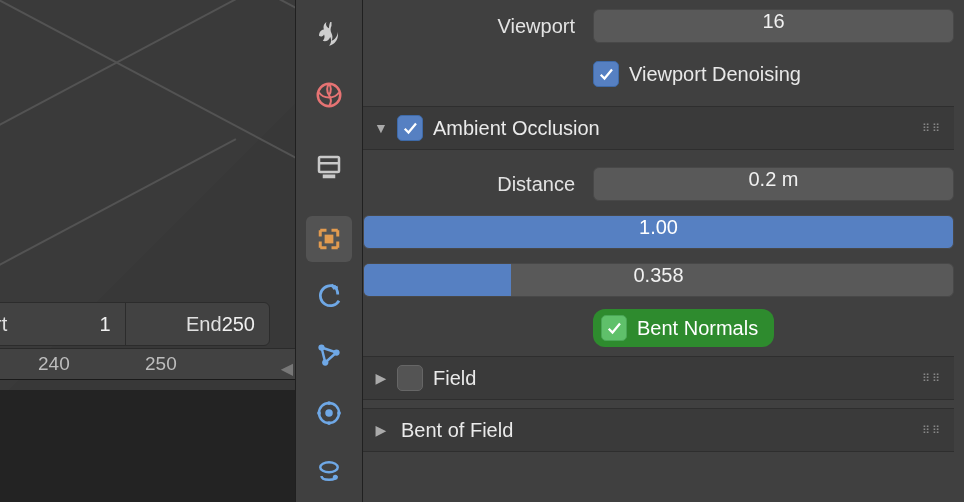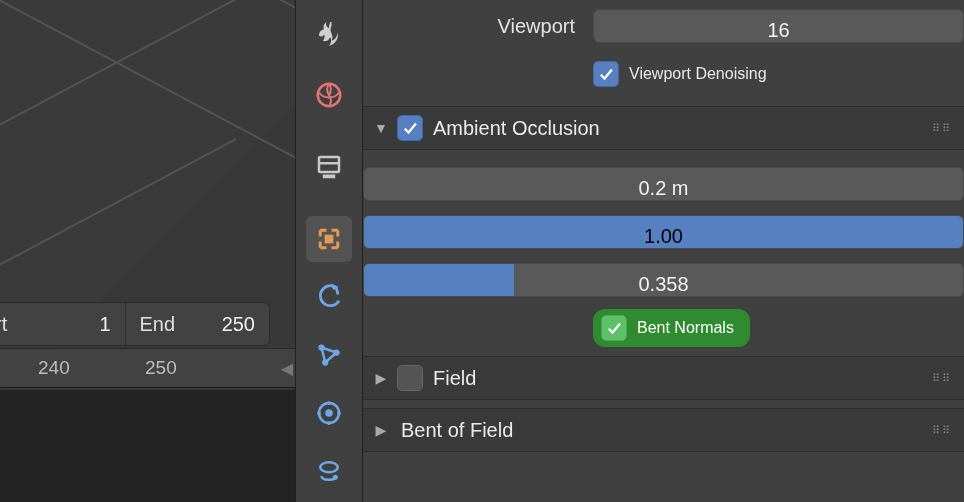--- a/index.html
+++ b/index.html
@@ -22,26 +22,26 @@
 
   .timeline-box {
     position: absolute; left: -20px; top: 302px; width: 290px; height: 44px;
     background: #424242; border: 1px solid #2c2c2c; border-radius: 6px;
     display: flex; align-items: center;
   }
   .timeline-field {
     flex: 1; height: 100%; display: flex; align-items: center; justify-content: space-between;
     padding: 0 14px; color: #e6e6e6; font-size: 20px;
   }
-  .timeline-field + .timeline-field { border-left: 1px solid #2c2c2c; }
+  .timeline-field + .timeline-field { border-left: 1px solid #2c2c2c; justify-content: flex-end; }
   .tl-label { color: #e0e0e0; }
   .tl-value { color: #f0f0f0; }
 
   .ruler {
-    position: absolute; left: 0; top: 348px; width: 295px; height: 40px;
+    position: absolute; left: 0; top: 348px; width: 295px; height: 32px;
     background: #424242; border-top: 1px solid #2a2a2a; border-bottom: 1px solid #1a1a1a;
     display: flex; align-items: center;
   }
   .ruler span { position: absolute; color: #bdbdbd; font-size: 19px; }
   .ruler .t240 { left: 38px; }
   .ruler .t250 { left: 145px; }
 
   .dark-below { position: absolute; left: 0; top: 390px; width: 295px; height: 120px; background: #232323; }
 
   
@@ -56,50 +56,50 @@
   .tab-icon {
     width: 46px; height: 46px; margin: 6px 0; border-radius: 6px;
     display: flex; align-items: center; justify-content: center;
     color: #c9c9c9;
   }
   .tab-icon.active { background: #535353; }
   .tab-icon svg { width: 30px; height: 30px; }
   .tab-gap { height: 14px; }
 
   
-  .props { flex: 1; height: 502px; background: #404040; position: relative; }
+  .props { flex: 1; height: 502px; background: #404040; position: relative; padding-right: 10px; }
 
   .row { display: flex; align-items: center; height: 40px; margin-bottom: 8px; }
   .row-label {
     width: 230px; text-align: right; padding-right: 18px; color: #e3e3e3; font-size: 20px;
   }
   .row-control { flex: 1; display: flex; align-items:center; }
 
   .num-field {
     flex: 1; height: 34px; background: #595959; border: 1px solid #484848; border-radius: 6px;
-    display: flex; align-items: flex-end; justify-content: center; color: #f1f1f1; font-size: 20px;
+    display: flex; align-items: flex-start; justify-content: center; color: #f1f1f1; font-size: 20px;
     position: relative; overflow: hidden;
   }
-  .num-field.full-blue { background: #5680c2; color:#000000; }
+  .num-field.full-blue { background: #5680c2; color:#ffffff; }
   .num-field.partial::before {
     content: ""; position: absolute; left: 0; top: 0; bottom: 0;
     width: var(--fill, 25%); background: #5680c2;
   }
   .num-field .val { position: relative; z-index: 1; }
 
   .checkbox {
     width: 26px; height: 26px; border-radius: 5px; background: #5680c2;
     display: inline-flex; align-items: center; justify-content: center; margin-right: 10px;
     border: 1px solid #3e6aa8;
     flex-shrink: 0;
   }
   .checkbox svg { width: 18px; height: 18px; stroke: #fff; stroke-width: 3; fill: none; }
   .checkbox.unchecked { background: #545454; border: 1px solid #666; }
   .check-row { display: flex; align-items: center; }
-  .check-text { font-size: 16px; color: #e8e8e8; }
+  .check-text { font-size: 20px; color: #e8e8e8; }
 
   .highlight-green {
     background: #2e8b2e; padding: 6px 16px 6px 8px; border-radius: 12px;
     display: inline-flex; align-items: center;
   }
   .highlight-green .checkbox { background: #5fc06a; border-color:#4aa656; }
   .highlight-green .check-text { color: #ffffff; }
 
   
   .section-header {
@@ -245,20 +245,21 @@
       <svg viewBox="0 0 24 24">
           <polyline points="5 13 10 18 20 6"></polyline>
         </svg>
     </span>
     <span class="section-title">Ambient Occlusion</span>
     <span class="drag-dots">⠿⠿</span>
   </div>
 
   <div class="indent-block" style="padding-top:14px">
     <div class="row">
+      <div class="row-label">Distance</div>
       <div class="row-control">
         <div class="num-field">
           <span class="val">0.2 m</span>
         </div>
       </div>
     </div>
     <div class="row">
       <div class="row-control">
         <div class="num-field full-blue">
           <span class="val">1.00</span>

